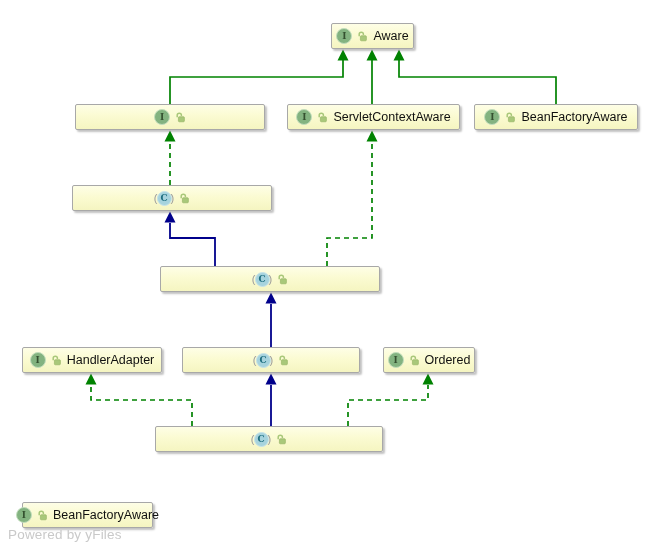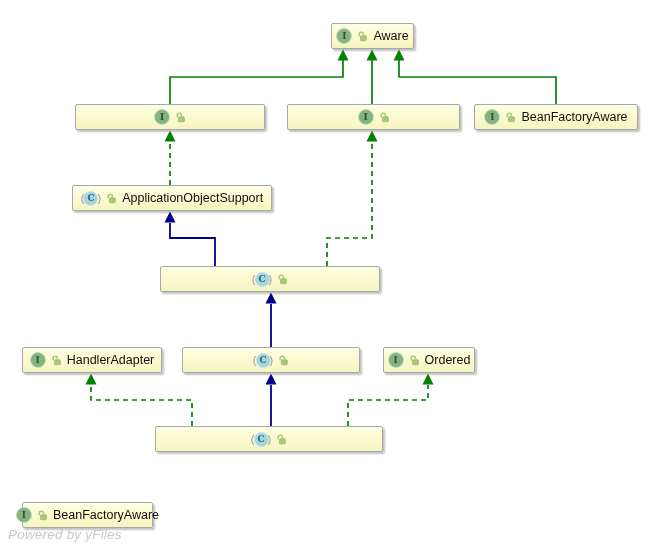--- a/index.html
+++ b/index.html
@@ -28,21 +28,21 @@
   .class-badge .c-circle{
     width:13px;height:13px;border-radius:50%;
     background:#a6d3dd;border:1px solid #c6e3e9;
     display:flex;align-items:center;justify-content:center;
     font:bold 9px "DejaVu Serif",serif;color:#1f6f80;
   }
   .lock-icon{flex:0 0 auto;display:flex;}
   .node-label{line-height:1;}
   #watermark{
     position:absolute;left:8px;top:527px;z-index:1;
-    font-size:13.5px;color:#c9c9c9;letter-spacing:0.2px;font-style:italic;
+    font-size:13.5px;color:#c9c9c9;letter-spacing:0.2px;
   }
 </style>
 </head>
 <body>
 
 <div id="canvas">
 
   <svg id="edges" width="650" height="552">
 
     <g stroke="#008200" fill="none" stroke-width="1.7">
@@ -111,20 +111,21 @@
   </div>
 
   <div class="node" style="left:287px;top:104px;width:173px;">
     <span class="iface-badge">I</span>
     <span class="lock-icon">
         <svg width="11" height="11" viewBox="0 0 11 11">
           <path d="M2.2,5.2 V3.3 a2.1,2.1 0 0 1 4.2,0 v0.7" fill="none" stroke="#a9c87a" stroke-width="1.5"></path>
           <rect x="3.4" y="4.7" width="6" height="5.1" rx="1" fill="#a9c87a" stroke="#8fae5e" stroke-width="0.6"></rect>
         </svg>
       </span>
+    <span class="node-label">ServletContextAware</span>
   </div>
 
   <div class="node" style="left:474px;top:104px;width:164px;">
     <span class="iface-badge">I</span>
     <span class="lock-icon">
         <svg width="11" height="11" viewBox="0 0 11 11">
           <path d="M2.2,5.2 V3.3 a2.1,2.1 0 0 1 4.2,0 v0.7" fill="none" stroke="#a9c87a" stroke-width="1.5"></path>
           <rect x="3.4" y="4.7" width="6" height="5.1" rx="1" fill="#a9c87a" stroke="#8fae5e" stroke-width="0.6"></rect>
         </svg>
       </span>
@@ -134,21 +135,20 @@
   <div class="node" style="left:72px;top:185px;width:200px;">
     <span class="class-badge">
         <span class="c-circle">C</span>
       </span>
     <span class="lock-icon">
         <svg width="11" height="11" viewBox="0 0 11 11">
           <path d="M2.2,5.2 V3.3 a2.1,2.1 0 0 1 4.2,0 v0.7" fill="none" stroke="#a9c87a" stroke-width="1.5"></path>
           <rect x="3.4" y="4.7" width="6" height="5.1" rx="1" fill="#a9c87a" stroke="#8fae5e" stroke-width="0.6"></rect>
         </svg>
       </span>
-    <span class="node-label">ApplicationObjectSupport</span>
   </div>
 
   <div class="node" style="left:160px;top:266px;width:220px;">
     <span class="class-badge">
         <span class="c-circle">C</span>
       </span>
     <span class="lock-icon">
         <svg width="11" height="11" viewBox="0 0 11 11">
           <path d="M2.2,5.2 V3.3 a2.1,2.1 0 0 1 4.2,0 v0.7" fill="none" stroke="#a9c87a" stroke-width="1.5"></path>
           <rect x="3.4" y="4.7" width="6" height="5.1" rx="1" fill="#a9c87a" stroke="#8fae5e" stroke-width="0.6"></rect>

